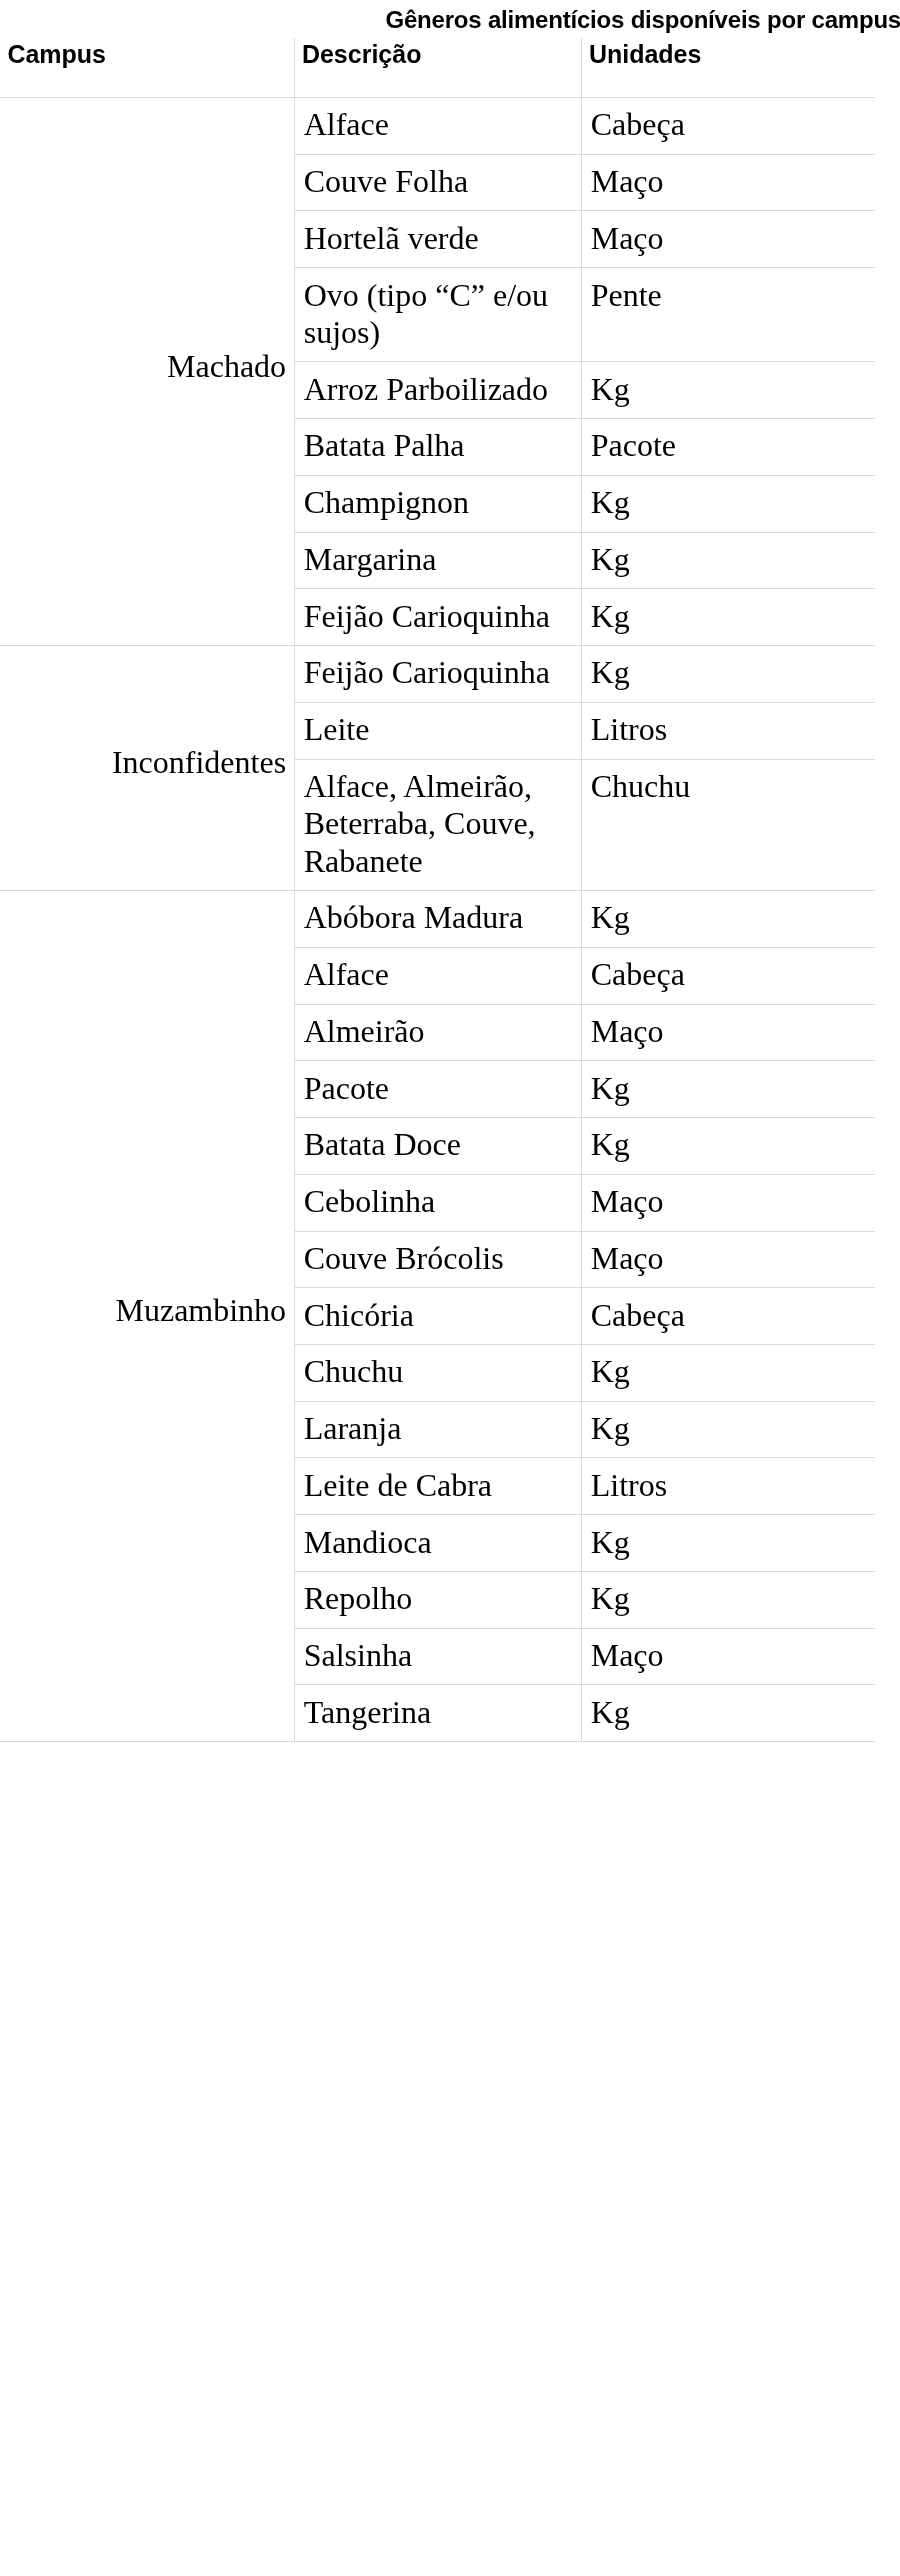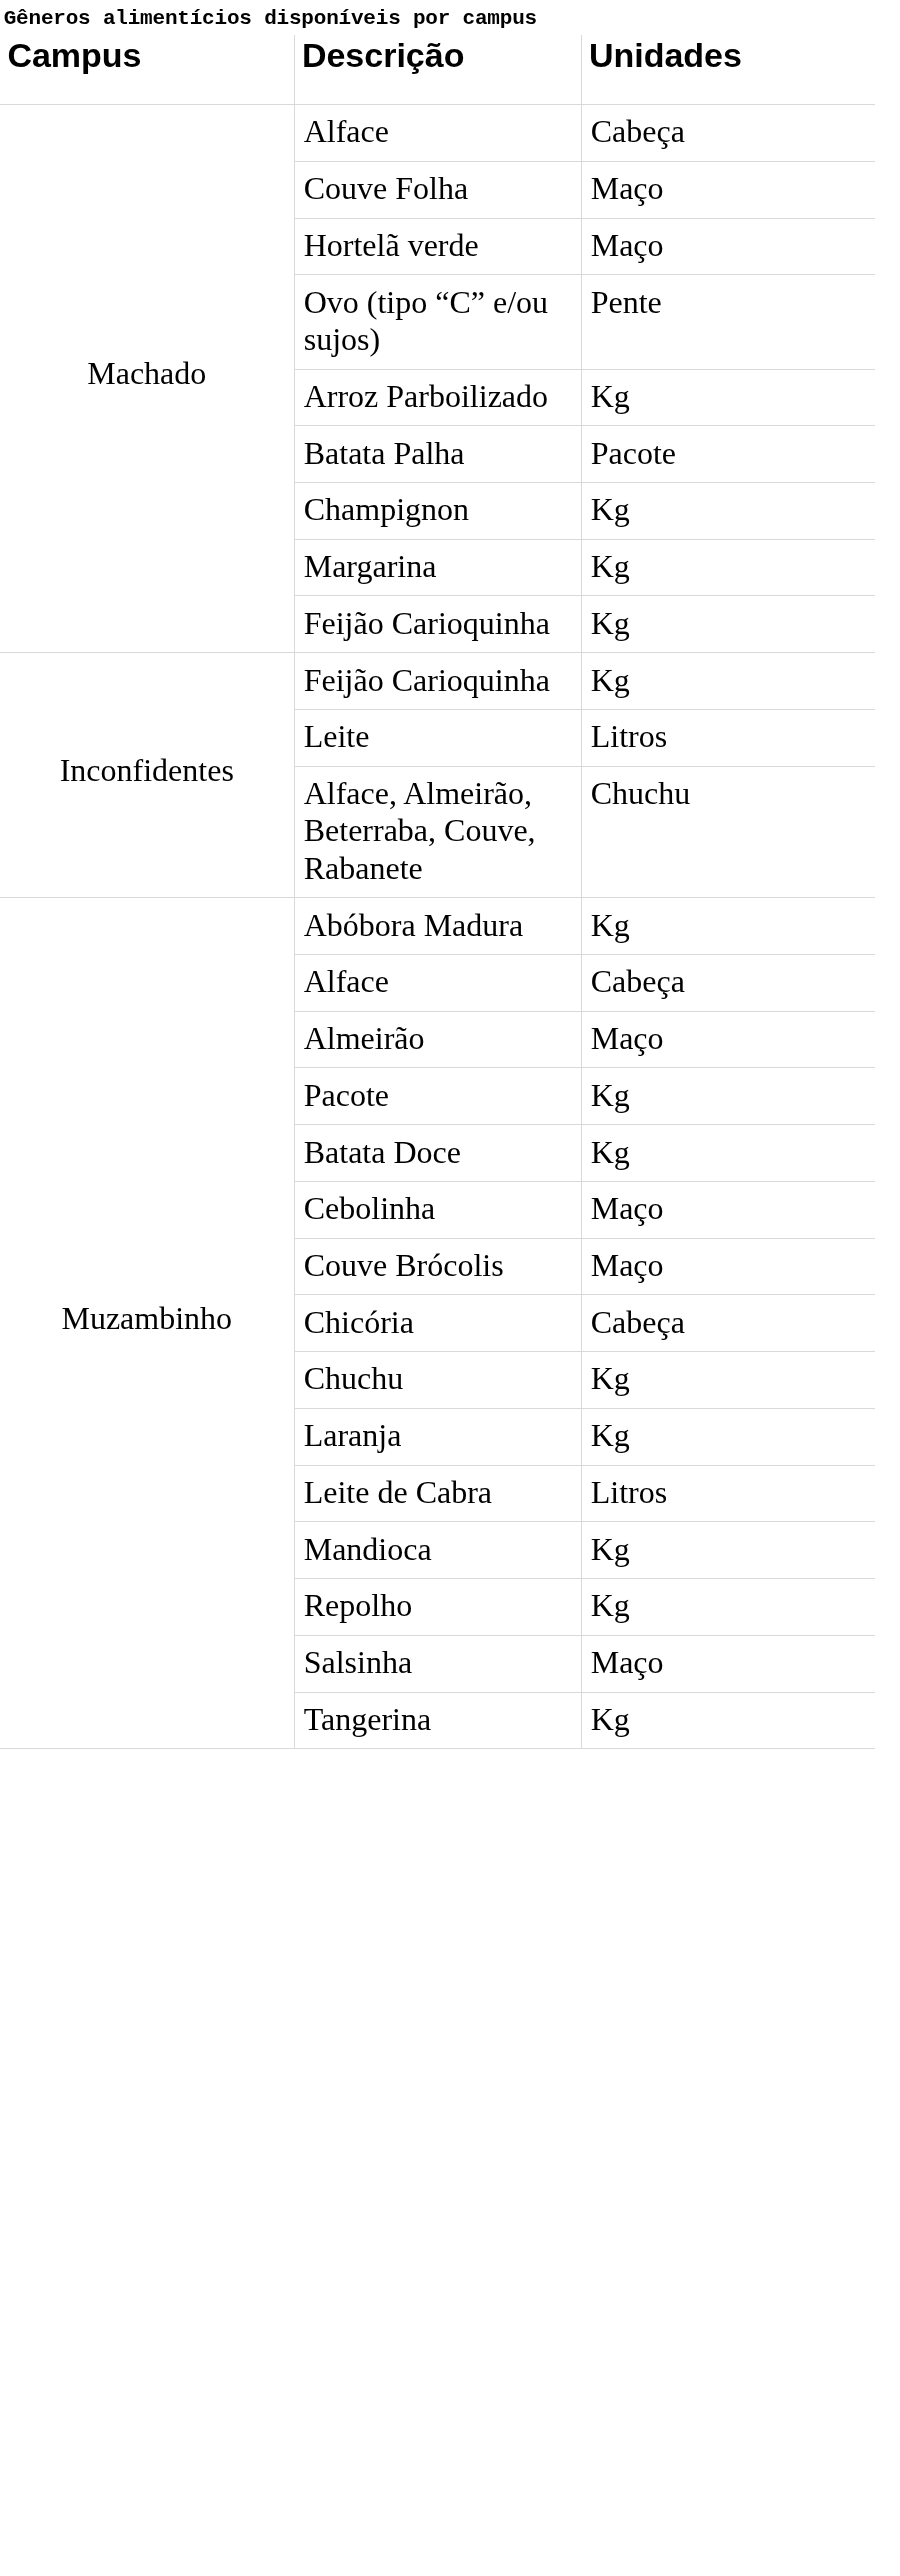--- a/index.html
+++ b/index.html
@@ -11,26 +11,27 @@
     width: 901px;
     font-family: "Liberation Serif", serif;
     color: #000000;
   }
   .page {
     width: 901px;
     box-sizing: border-box;
     padding: 7.4px 0 0 0;
   }
   .doc-title {
-    font-family: Liberation Mono, monospace;
+    font-family: Liberation Sans, sans-serif;
     font-weight: bold;
-    font-size: 21px;
+    font-size: 24px;
     line-height: 1.12;
     margin: 0 0 3.7px 3.7px;
     letter-spacing: -0.2px;
+    text-align: right;
   }
   table.goods {
     border-collapse: collapse;
     width: 875px;
     margin: 0;
     table-layout: fixed;
   }
   table.goods col.c-campus { width: 294px; }
   table.goods col.c-desc   { width: 287px; }
   table.goods col.c-unit   { width: 294px; }
@@ -47,32 +48,32 @@
   }
   table.goods td.desc, table.goods td.unit {
     border-left: 0.9px solid #d9d9d9;
   }
   table.goods th.desc, table.goods th.unit {
     border-left: 0.9px solid #d9d9d9;
   }
   table.goods th {
     font-family: "Liberation Sans", sans-serif;
     font-weight: bold;
-    font-size: 34px;
+    font-size: 25px;
     text-align: left;
     border-top: none;
     padding-top: 1.8px;
     padding-bottom: 28px;
   }
   table.goods td.campus {
     border-right: none;
     padding-left: 7.4px;
     padding-top: 0;
     padding-bottom: 10px;
-    text-align: center;
+    text-align: right;
     vertical-align: middle;
   }
   table.goods td.campus .campus-label {
     display: block;
   }
   table.goods td.desc {
     padding-left: 9.2px;
   }
   table.goods td.unit {
     padding-left: 9.2px;

